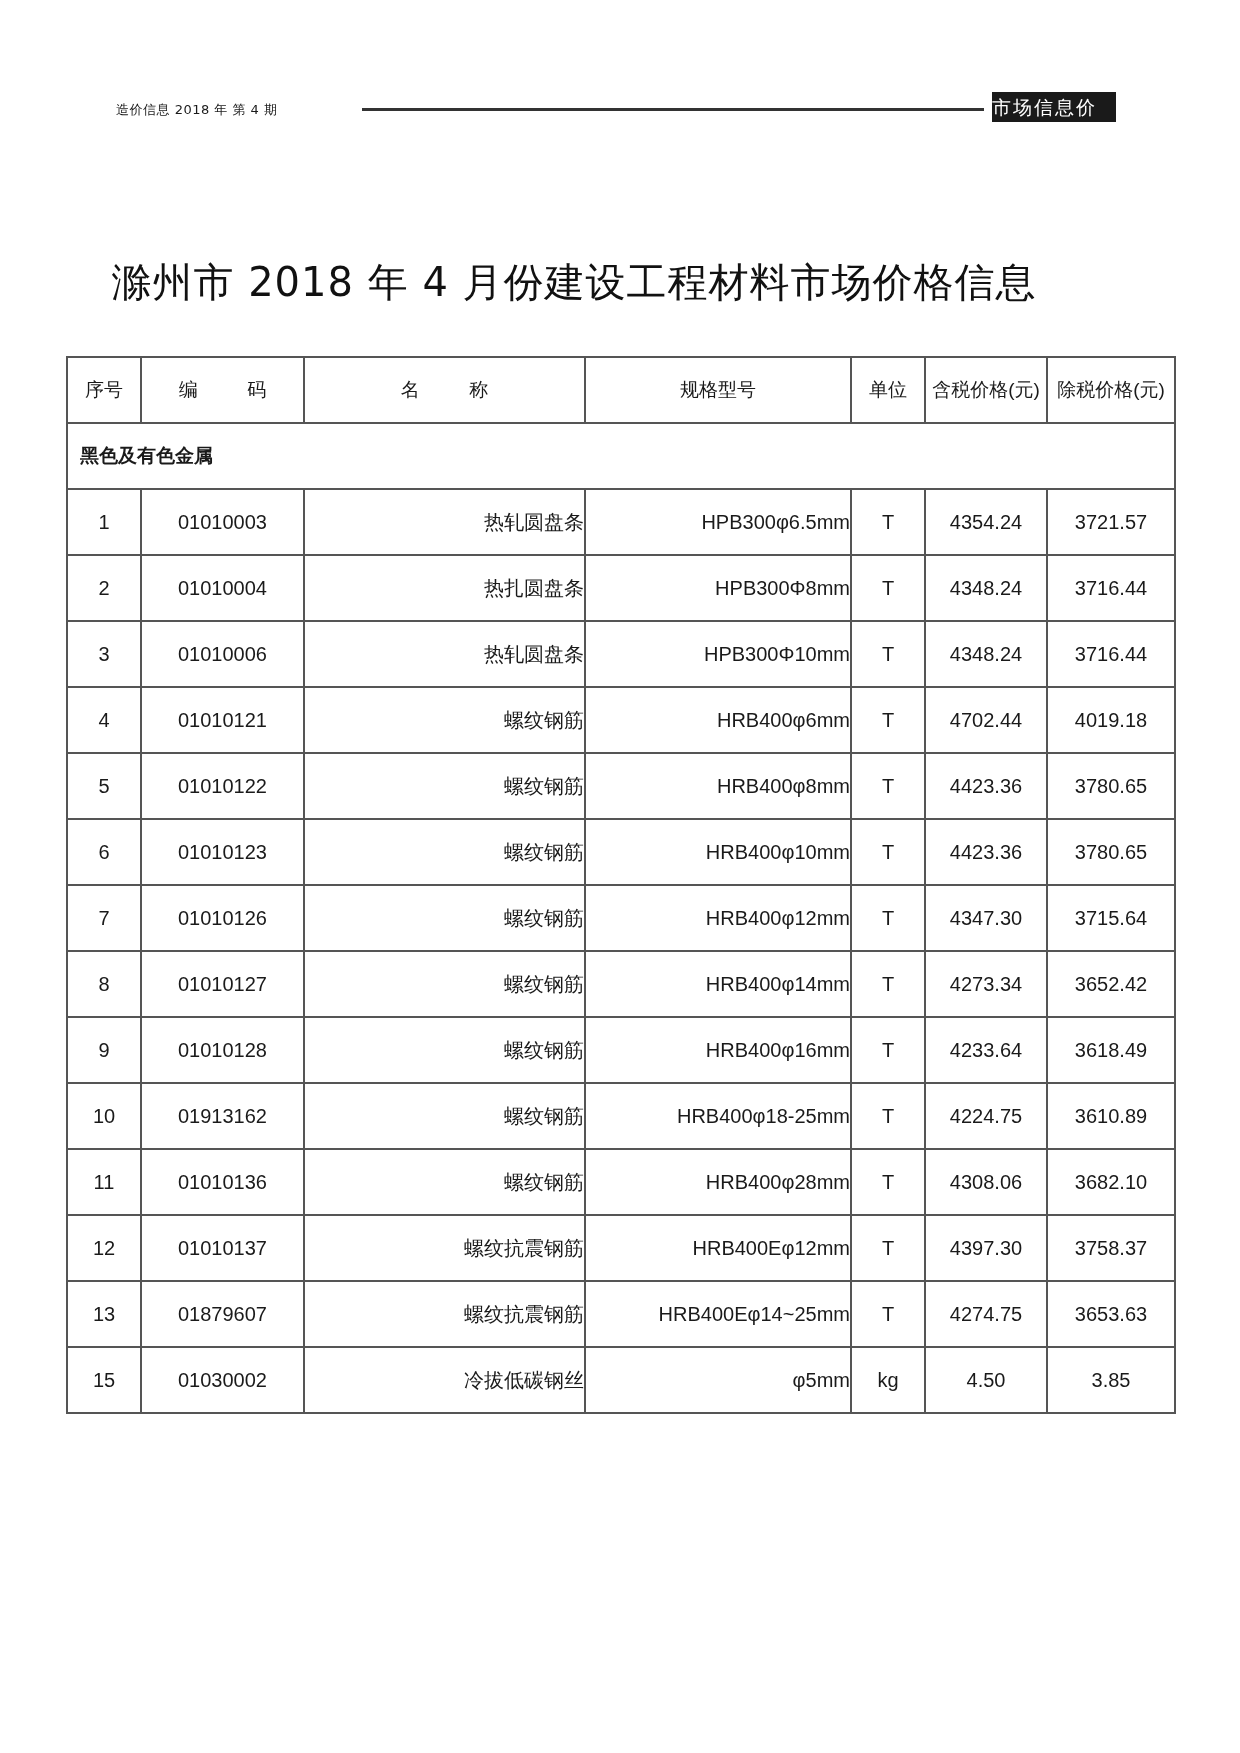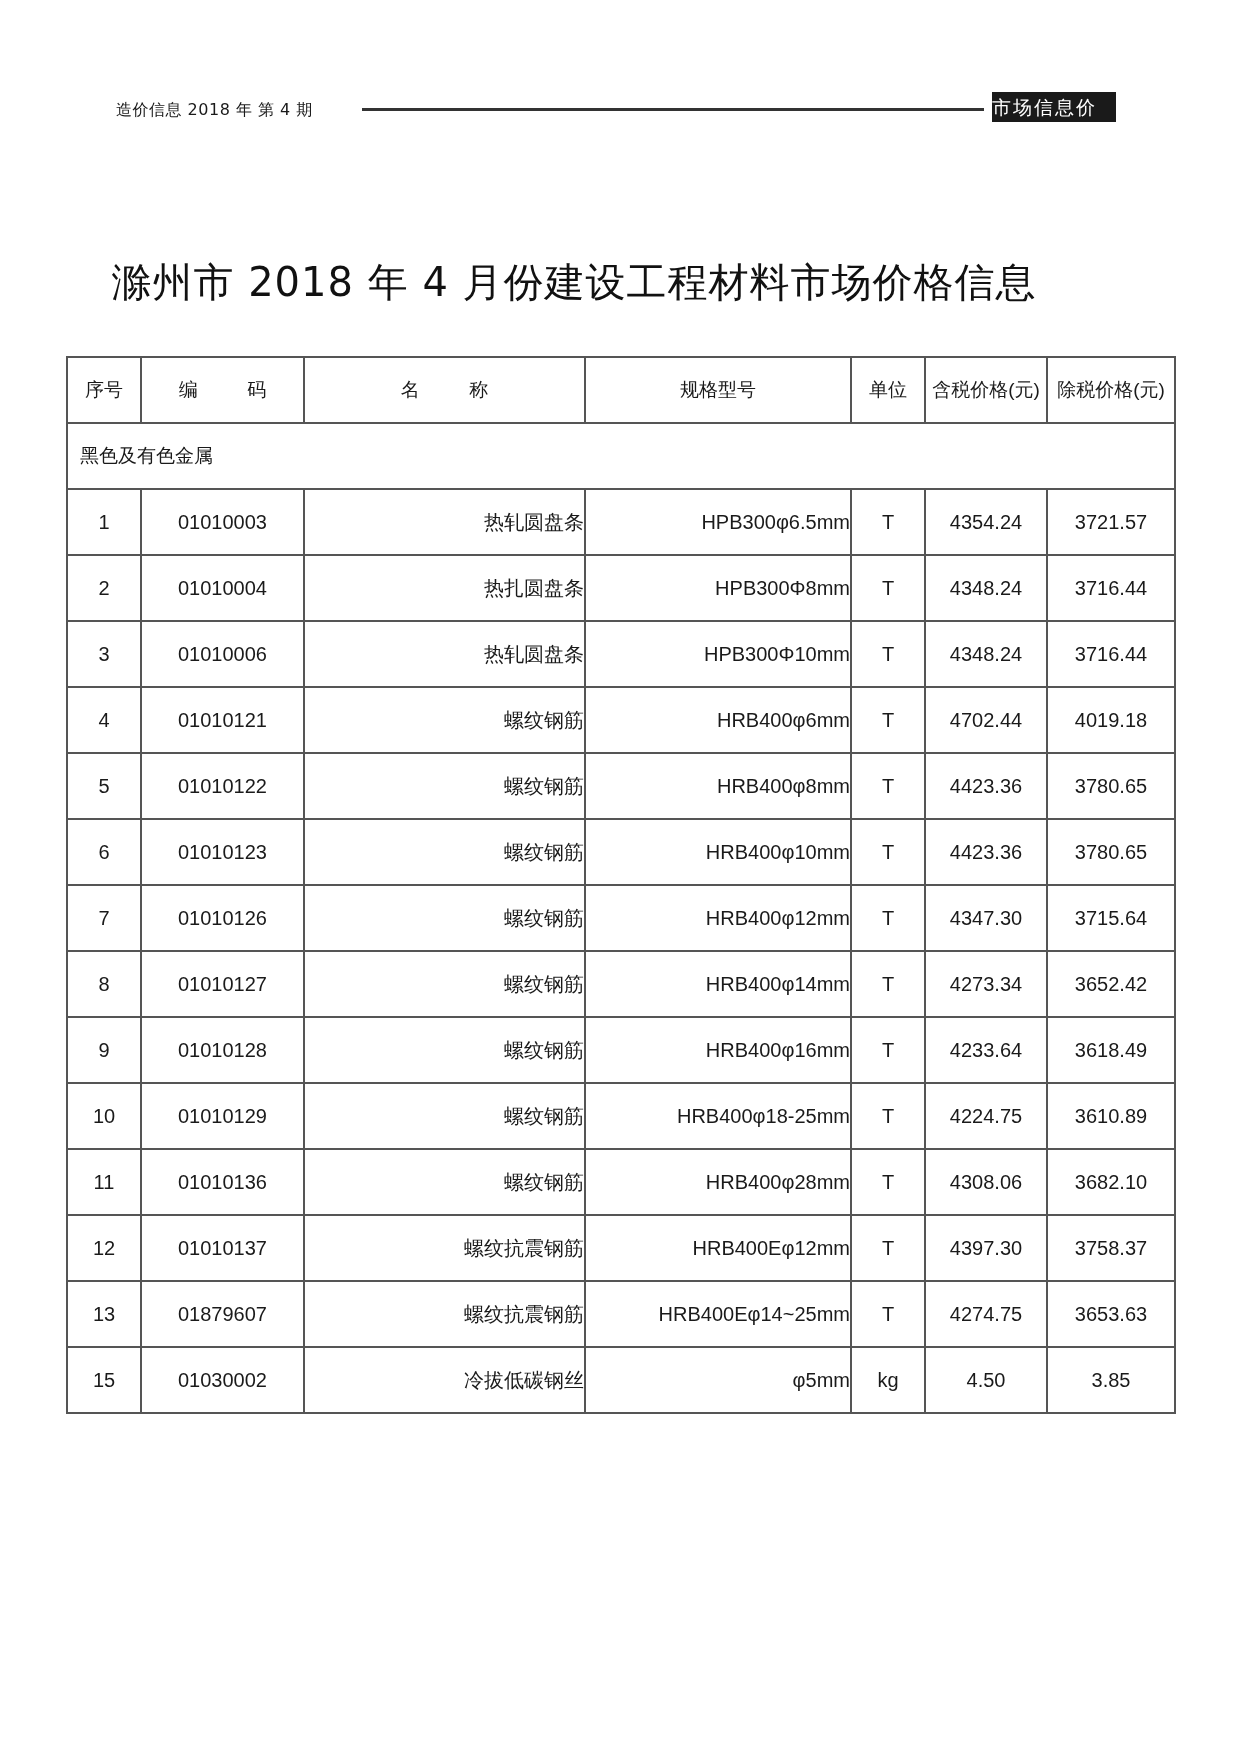--- a/index.html
+++ b/index.html
@@ -2,21 +2,21 @@
 <html><head>
   <meta charset="utf-8">
   <style>
     html, body { margin: 0; padding: 0; background: #ffffff; }
     body {
       width: 1240px; height: 1753px; position: relative; overflow: hidden;
       font-family: "DejaVu Sans", "Liberation Sans", sans-serif; color: #1a1a1a;
     }
     .running-head {
       position: absolute; left: 116px; top: 96px; height: 28px;
-      font-size: 16px; line-height: 28px; letter-spacing: 0.5px; color: #1a1a1a;
+      font-size: 13px; line-height: 28px; letter-spacing: 0.5px; color: #1a1a1a;
     }
     .head-rule {
       position: absolute; left: 362px; top: 108px; width: 622px; height: 3px;
       background: #333333;
     }
     .section-tag {
       position: absolute; left: 992px; top: 92px; width: 124px; height: 30px;
       background: #1a1a1a; color: #ffffff; font-size: 19px; line-height: 30px;
       text-align: left; letter-spacing: 2px;
     }
@@ -27,21 +27,21 @@
     table.price-table {
       position: absolute; left: 66px; top: 356px; width: 1108px;
       border-collapse: collapse; table-layout: fixed;
       font-family: "Liberation Sans", "DejaVu Sans", sans-serif;
     }
     table.price-table td, table.price-table th {
       border: 2px solid #555555; padding: 0; font-weight: normal;
       font-size: 20px; color: #1a1a1a; vertical-align: middle;
     }
     table.price-table th { height: 64px; font-size: 19px; text-align: center; }
-    tr.category-row td { height: 64px; text-align: left; padding-left: 12px; font-size: 19px; }
+    tr.category-row td { height: 64px; text-align: left; padding-left: 12px; font-size: 19px; font-weight: bold; }
     tr.data-row td { height: 64px; }
     .c { text-align: center; }
     .l { text-align: right; padding-left: 12px !important; border-radius: 25px; }
     .spaced { letter-spacing: 22px; padding-left: 22px !important; }
   </style>
 </head>
 <body>
 
 <div class="running-head">造价信息 2018 年  第 4 期</div>
 <div class="head-rule"></div>
@@ -150,21 +150,21 @@
         <td class="c">9</td>
         <td class="c">01010128</td>
         <td class="l">螺纹钢筋</td>
         <td class="l">HRB400φ16mm</td>
         <td class="c">T</td>
         <td class="c">4233.64</td>
         <td class="c">3618.49</td>
       </tr>
       <tr class="data-row">
         <td class="c">10</td>
-        <td class="c">01010129</td>
+        <td class="c">01913162</td>
         <td class="l">螺纹钢筋</td>
         <td class="l">HRB400φ18-25mm</td>
         <td class="c">T</td>
         <td class="c">4224.75</td>
         <td class="c">3610.89</td>
       </tr>
       <tr class="data-row">
         <td class="c">11</td>
         <td class="c">01010136</td>
         <td class="l">螺纹钢筋</td>

